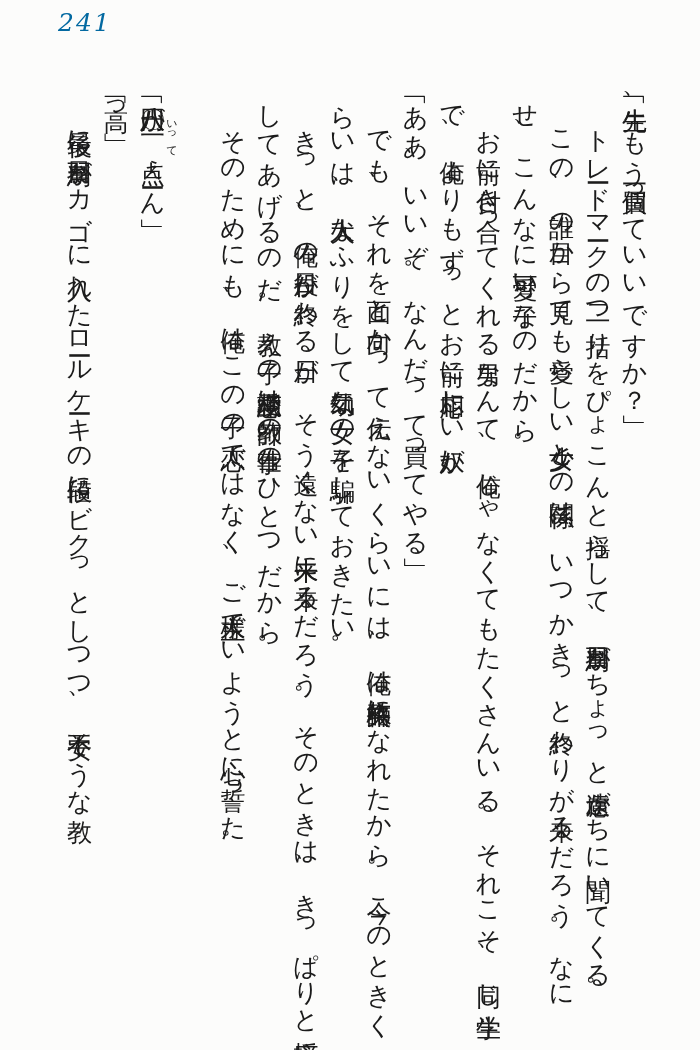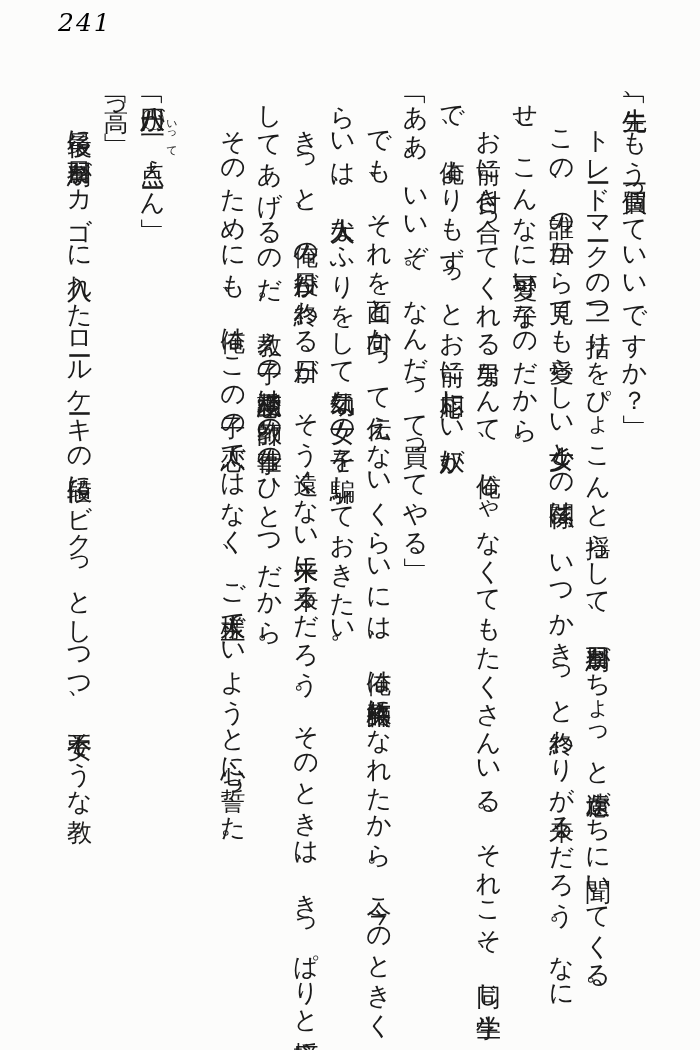--- a/index.html
+++ b/index.html
@@ -14,21 +14,21 @@
     background: #fcfcfb;
     color: #1b1b1b;
     overflow: hidden;
   }
   .page-number {
     position: absolute;
     top: 8px; left: 58px;
     font-size: 25px;
     font-style: italic;
     letter-spacing: 2px;
-    color: #000000;
+    color: #0369a1;
   }
   .text-area {
     position: absolute;
     top: 88px; right: 48px;
     height: 952px;
     writing-mode: vertical-rl;
     text-orientation: mixed;
     font-size: 25px;
     line-height: 36.5px;
     letter-spacing: 0.2px;

